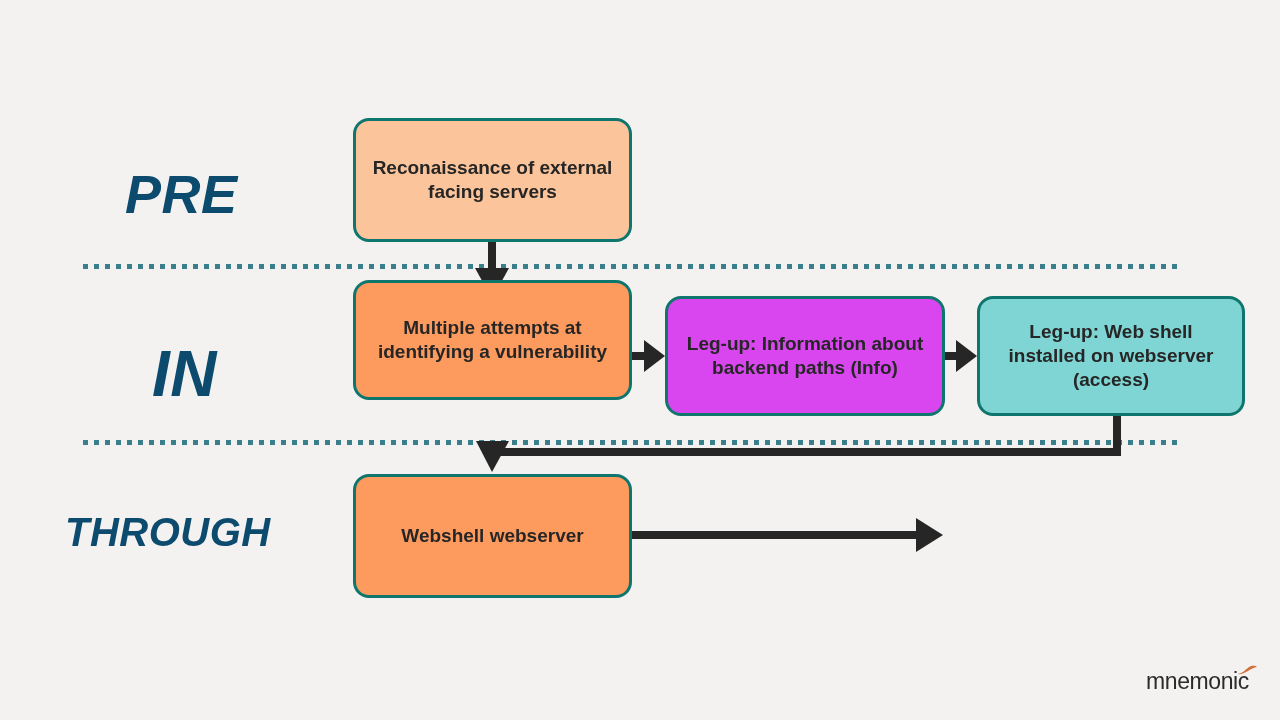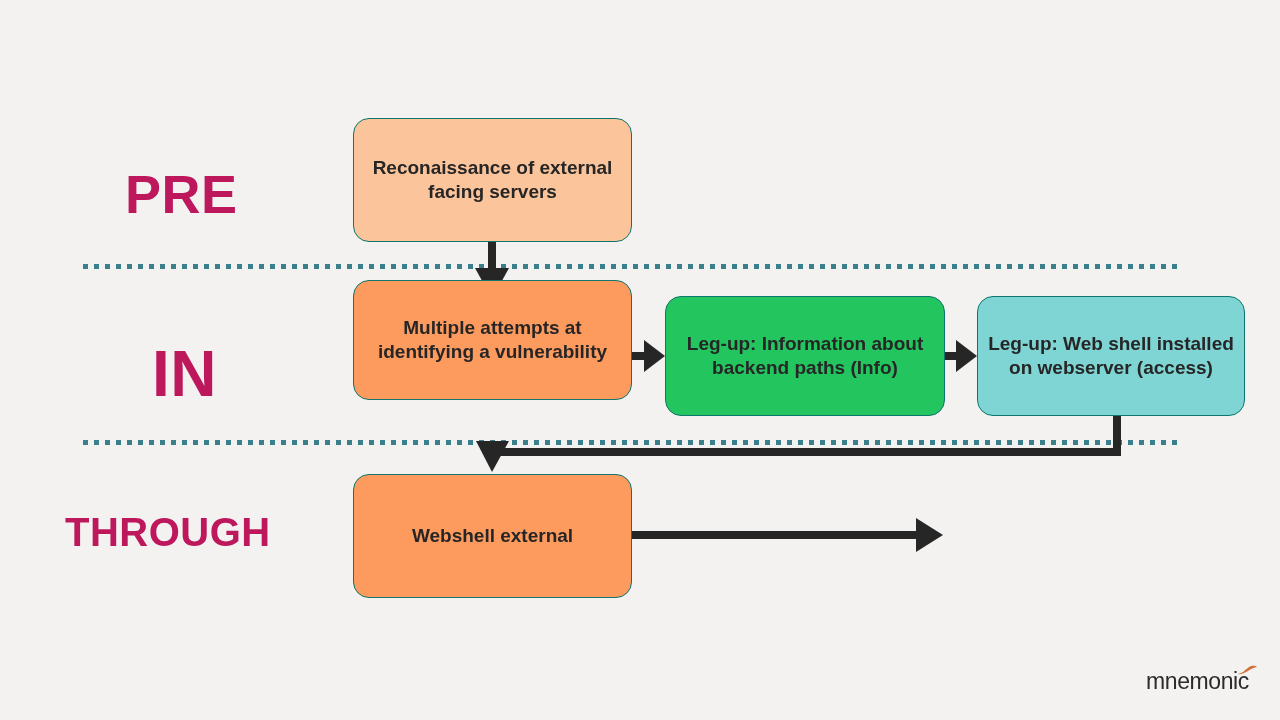--- a/index.html
+++ b/index.html
@@ -15,25 +15,26 @@
   }
   #stage {
     position: relative;
     width: 1280px;
     height: 720px;
   }
 
   
   .lane-label {
     position: absolute;
-    color: #be185d;
+    color: #0c4a6e;
     font-weight: bold;
     letter-spacing: 0.5px;
     white-space: nowrap;
     line-height: 1;
+    font-style: italic;
   }
   #lane-label-pre  { left: 125px; top: 167px; font-size: 54px; }
   #lane-label-in   { left: 152px; top: 342px; font-size: 64px; }
   #lane-label-through { left: 65px; top: 512px; font-size: 40px; }
 
   
   .divider {
     position: absolute;
     height: 5px;
     left: 83px;
@@ -42,21 +43,21 @@
     background-size: 11px 5px;
     background-repeat: repeat-x;
   }
   #divider-pre-in { top: 264px; }
   #divider-in-through { top: 440px; }
 
   
   .node {
     position: absolute;
     box-sizing: border-box;
-    border: 1px solid #0f766e;
+    border: 3px solid #0f766e;
     border-radius: 16px;
     display: flex;
     align-items: center;
     justify-content: center;
     text-align: center;
     color: #262626;
     font-weight: bold;
     font-size: 19px;
     line-height: 1.28;
     padding: 6px 10px;
@@ -67,21 +68,21 @@
   #node-recon {
     left: 353px; top: 118px; width: 279px; height: 124px;
     background: #fbc49a;
   }
   #node-multiple-attempts {
     left: 353px; top: 280px; width: 279px; height: 120px;
     background: #fd9a5e;
   }
   #node-legup-info {
     left: 665px; top: 296px; width: 280px; height: 120px;
-    background: #22c55e;
+    background: #d946ef;
   }
   #node-legup-webshell {
     left: 977px; top: 296px; width: 268px; height: 120px;
     background: #7fd4d4;
   }
   #node-webshell-installed {
     left: 353px; top: 474px; width: 279px; height: 124px;
     background: #fd9a5e;
   }
 
@@ -177,21 +178,21 @@
 
   <div class="node" id="node-legup-info">
     <span class="node-text">Leg-up: Information about backend paths (Info)</span>
   </div>
 
   <div class="node" id="node-legup-webshell">
     <span class="node-text">Leg-up: Web shell installed on webserver (access)</span>
   </div>
 
   <div class="node" id="node-webshell-installed">
-    <span class="node-text">Webshell external</span>
+    <span class="node-text">Webshell webserver</span>
   </div>
 
   <div id="logo">
     <div id="logo-wordmark">mnemonic</div>
     <svg id="logo-swoosh" viewBox="0 0 22 12" xmlns="http://www.w3.org/2000/svg">
       <path d="M1 9 C 6 9, 9 5, 13 2 C 16 0, 20 0.5, 21 2 C 18 2.5, 15 4, 12 6 C 8 8.5, 5 9.5, 1 9 Z" fill="#d2703c"></path>
     </svg>
   </div>
 
 </div>

